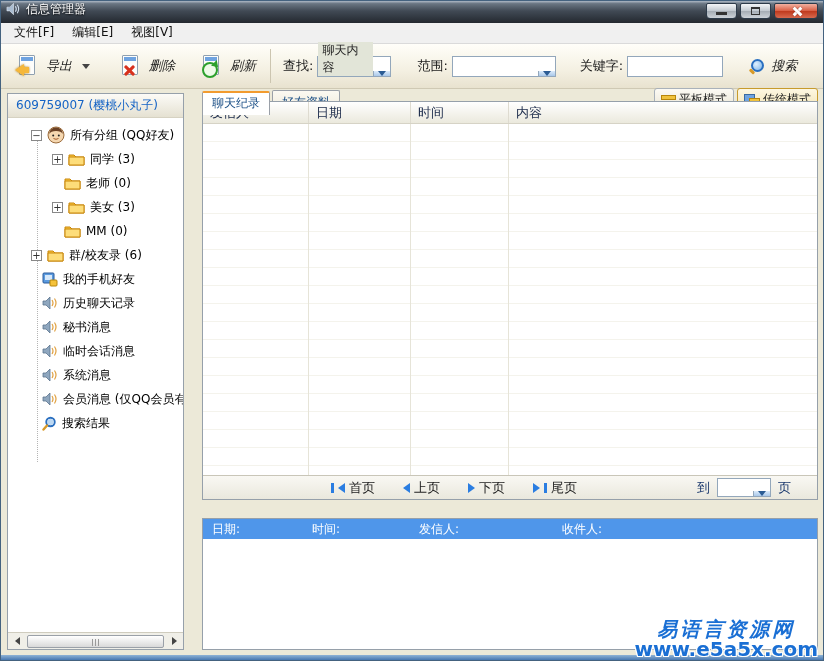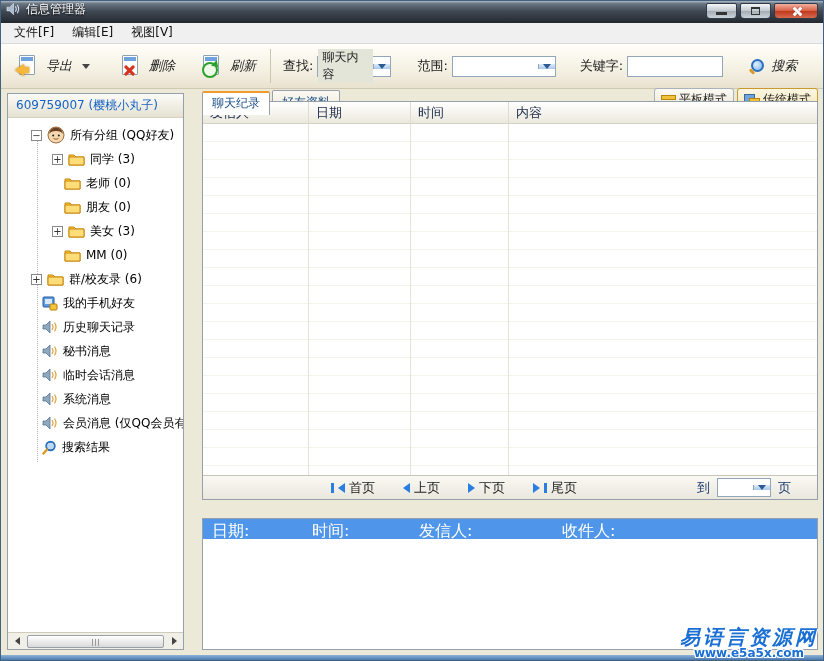--- a/index.html
+++ b/index.html
@@ -35,21 +35,21 @@
 
   
   .toolbar { position:absolute; top:43px; left:0; right:0; height:45px;
     background:linear-gradient(#fffef9 0%,#f4f0e2 60%,#e8e2cf 100%);
     border-bottom:1px solid #cfc9b4; display:flex; align-items:center; padding:0 10px; }
   .tbtn { display:flex; align-items:center; gap:7px; font-size:13px; color:#1a1a1a; padding:3px 4px;font-style:italic; }
   .caret-down { width:0; height:0; border-left:4px solid transparent; border-right:4px solid transparent;
     border-top:5px solid #444; margin-left:3px; }
   .tsep { width:1px; height:34px; background:#ccc5b0; margin:0 12px 0 10px; }
   .tlabel { font-size:13px; color:#1a1a1a; margin-right:4px; }
-  .combo { display:flex; height:21px; border:1px solid #93a7bb; background:#fff; align-items:center; }
+  .combo { display:flex; height:21px; border:1px solid #93a7bb; background:#fff; align-items:flex-end; }
   .combo-field { display:flex; align-items:center; padding:0 4px; font-size:12px; color:#222; }
   .combo.gray .combo-field { background:#e2e5d8; }
   .combo-btn { width:17px; background:linear-gradient(#dcebfa,#a9c8ea); border-left:1px solid #93a7bb;
     display:flex; align-items:center; justify-content:center; }
   .combo-chevron { width:0; height:0; border-left:4px solid transparent; border-right:4px solid transparent;
     border-top:5px solid #2b5c94; }
   .text-input { height:21px; border:1px solid #93a7bb; background:#fff; font-size:12px; padding:0 4px;
     font-family:inherit; }
 
   
@@ -140,31 +140,31 @@
   .page-link { display:flex; align-items:center; gap:4px; }
   .tri-l { width:0; height:0; border-top:5px solid transparent; border-bottom:5px solid transparent;
     border-right:7px solid #2a7de1; }
   .tri-r { width:0; height:0; border-top:5px solid transparent; border-bottom:5px solid transparent;
     border-left:7px solid #2a7de1; }
   .vbar { width:3px; height:10px; background:#2a7de1; }
   .goto { position:absolute; right:26px; display:flex; align-items:center; gap:7px; color:#1c3a6e; }
   .goto .combo { width:54px; height:19px; }
 
   .detailbox { position:absolute; left:0; right:0; top:427px; bottom:0; border:1px solid #96a0aa; background:#fff; }
-  .detail-header { position:relative; height:20px; background:#4f96ea; color:#fff; font-size:16px; }
+  .detail-header { position:relative; height:20px; background:#4f96ea; color:#fff; font-size:12px; }
   .dfield { position:absolute; top:2px; white-space:nowrap; }
 
   
   .bottom-frame { position:absolute; left:0; right:0; bottom:0; height:5px;
     background:linear-gradient(#8fb3d6,#4878b0); }
   .watermark { position:absolute; right:5px; bottom:1px; text-align:center; line-height:1.0; z-index:10; }
   .wm1 { font-family:"DejaVu Serif","Liberation Serif",serif; font-style:italic; font-weight:bold;
     font-size:20px; color:#1a6fd4; letter-spacing:3px;
     text-shadow:1px 1px 0 #fff; }
-  .wm2 { font-family:"DejaVu Sans","Liberation Sans",sans-serif; font-weight:bold; font-size:12px; color:#1a6fd4;
+  .wm2 { font-family:"DejaVu Sans","Liberation Sans",sans-serif; font-weight:bold; font-size:20px; color:#1a6fd4;
     text-shadow:-1px -1px 0 #fff,1px -1px 0 #fff,-1px 1px 0 #fff,1px 1px 0 #fff; }
 </style>
 </head>
 <body>
 
 <div class="window">
 
   <div class="titlebar">
     <span>
       <svg width="15" height="14" viewBox="0 0 16 14">
@@ -267,29 +267,20 @@
         </div>
         <div class="tree-row lv1 noexp">
           <span class="tree-icon">
             <svg width="17" height="14" viewBox="0 0 17 14">
               <path d="M1 3h5l2 2h8v8H1z" fill="#fbc73e" stroke="#c8860a"></path>
               <path d="M1 5h15v8H1z" fill="#fddd7a" stroke="#c8860a"></path>
             </svg>
           </span>
           <span class="tree-label">老师 (0)</span>
         </div>
-        <div class="tree-row lv1 noexp">
-          <span class="tree-icon">
-            <svg width="17" height="14" viewBox="0 0 17 14">
-              <path d="M1 3h5l2 2h8v8H1z" fill="#fbc73e" stroke="#c8860a"></path>
-              <path d="M1 5h15v8H1z" fill="#fddd7a" stroke="#c8860a"></path>
-            </svg>
-          </span>
-          <span class="tree-label">朋友 (0)</span>
-        </div>
         <div class="tree-row lv1">
           <span class="expander">+</span>
           <span class="tree-icon">
             <svg width="17" height="14" viewBox="0 0 17 14">
               <path d="M1 3h5l2 2h8v8H1z" fill="#fbc73e" stroke="#c8860a"></path>
               <path d="M1 5h15v8H1z" fill="#fddd7a" stroke="#c8860a"></path>
             </svg>
           </span>
           <span class="tree-label">美女 (3)</span>
         </div>

